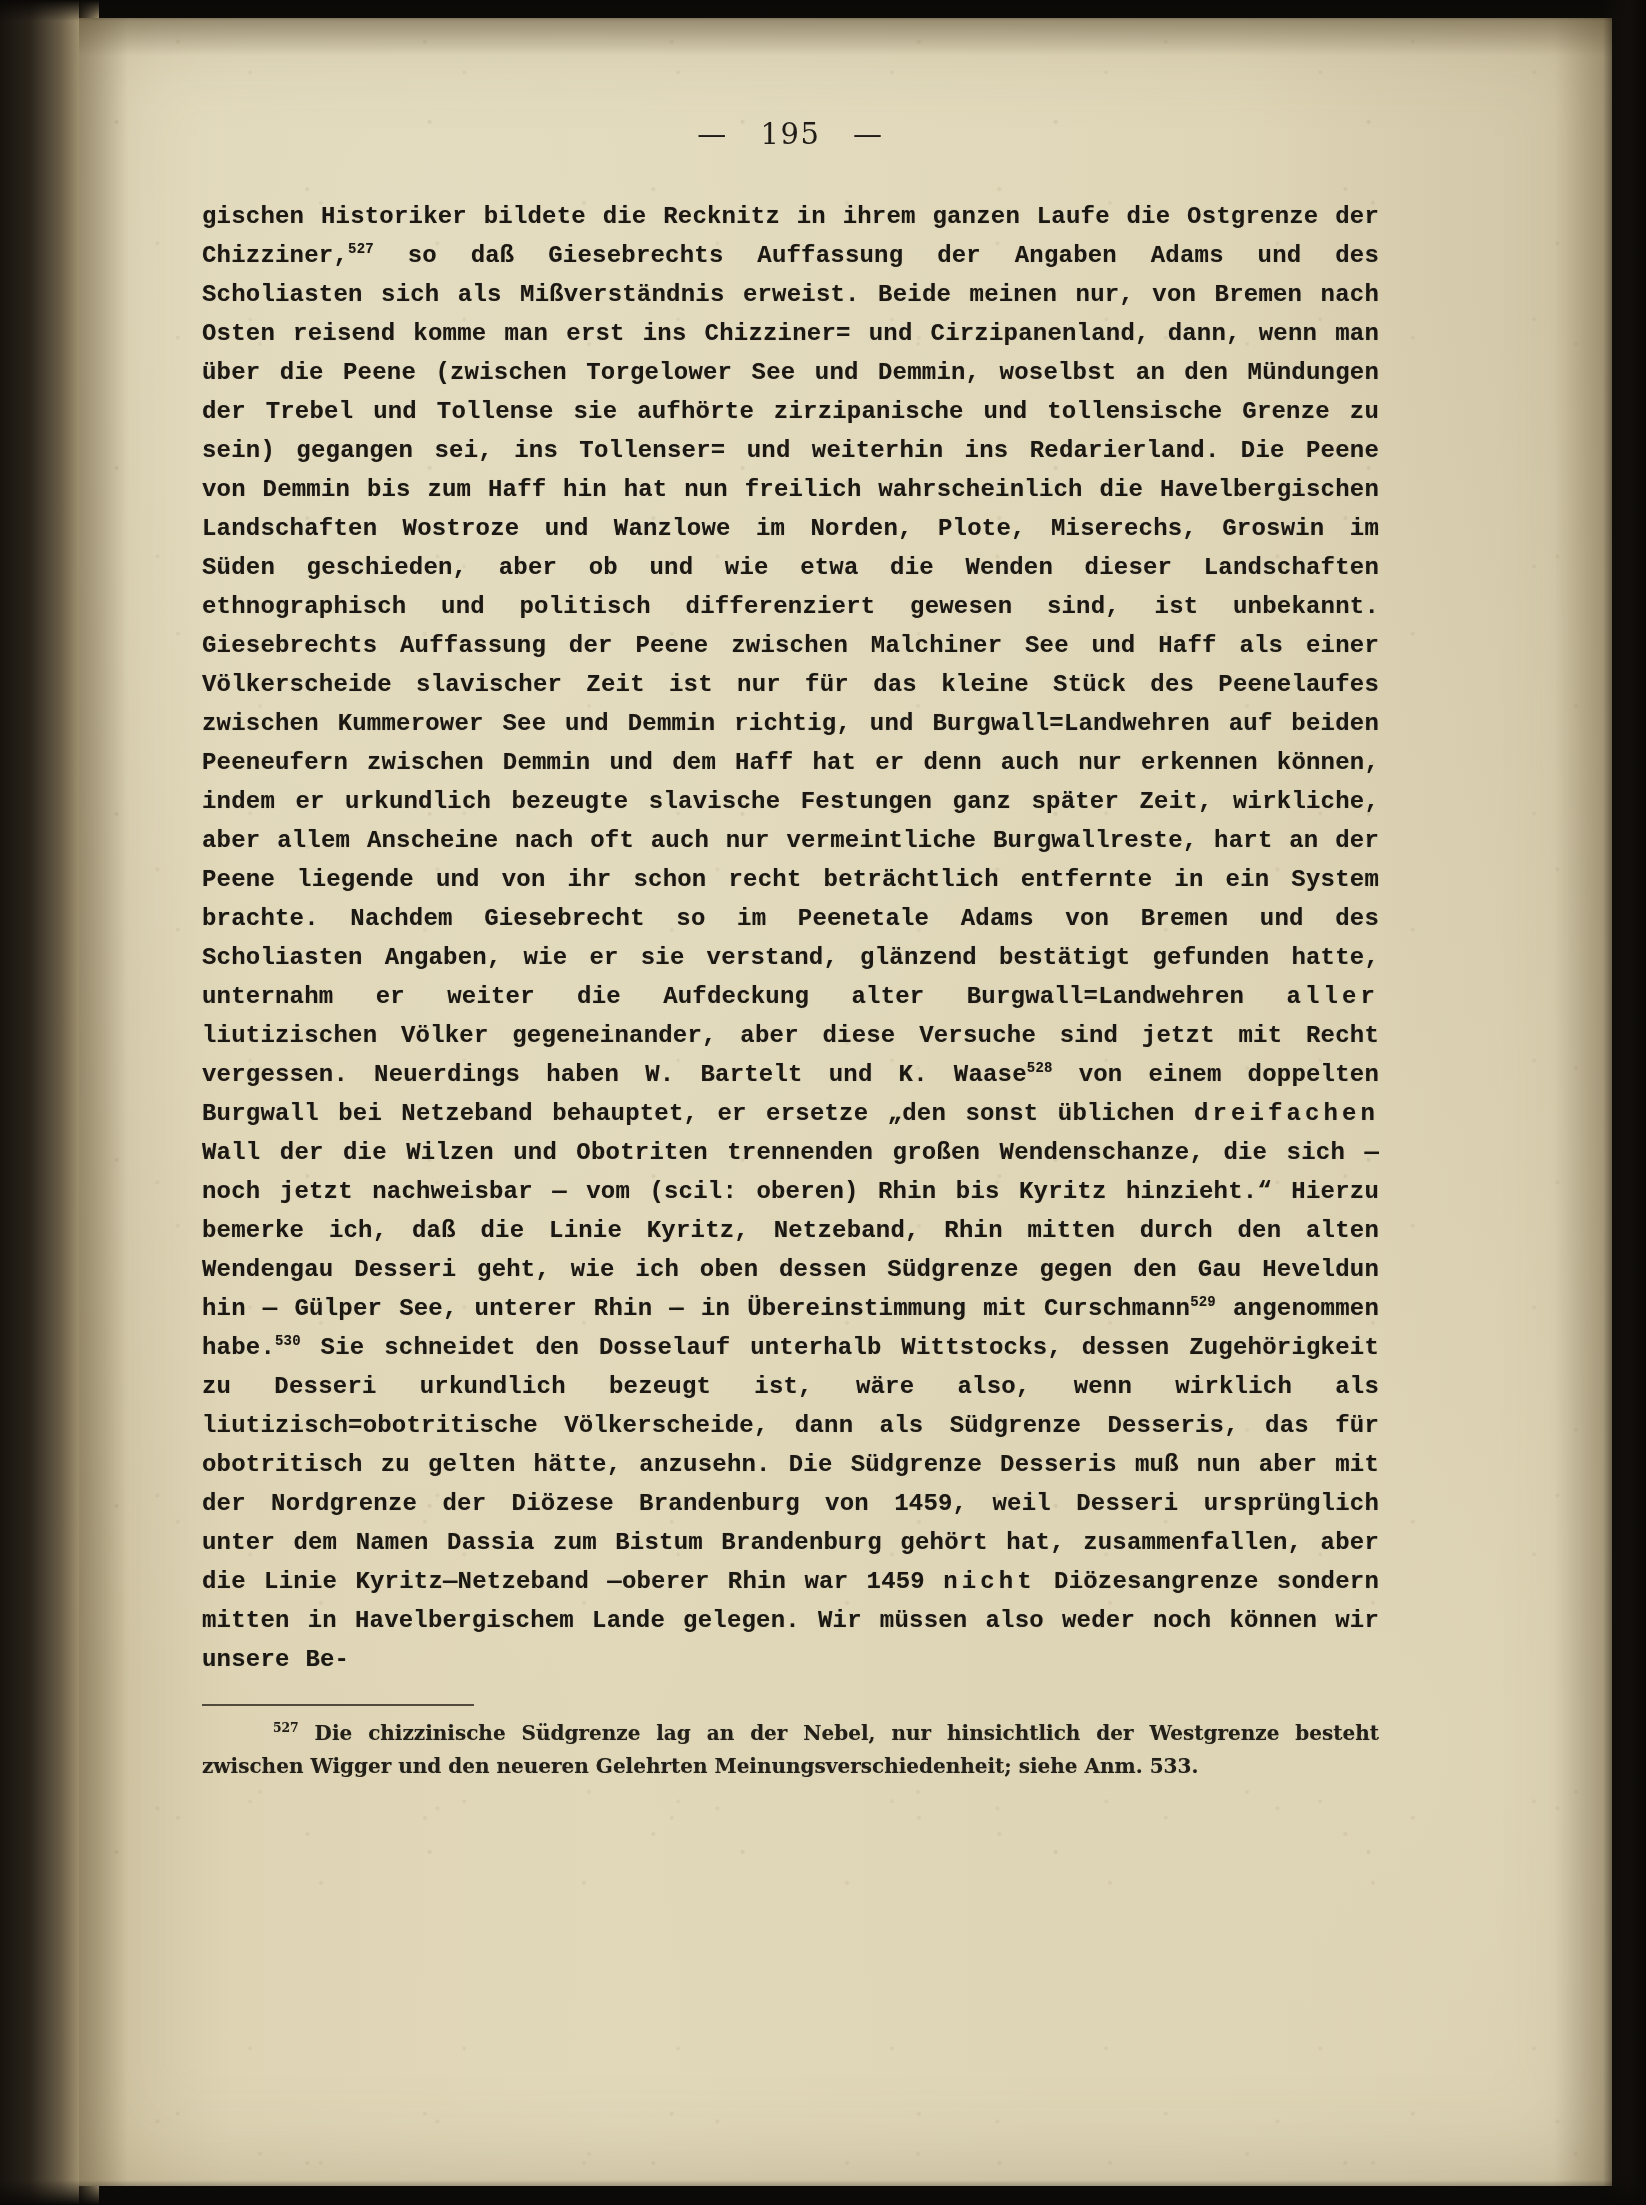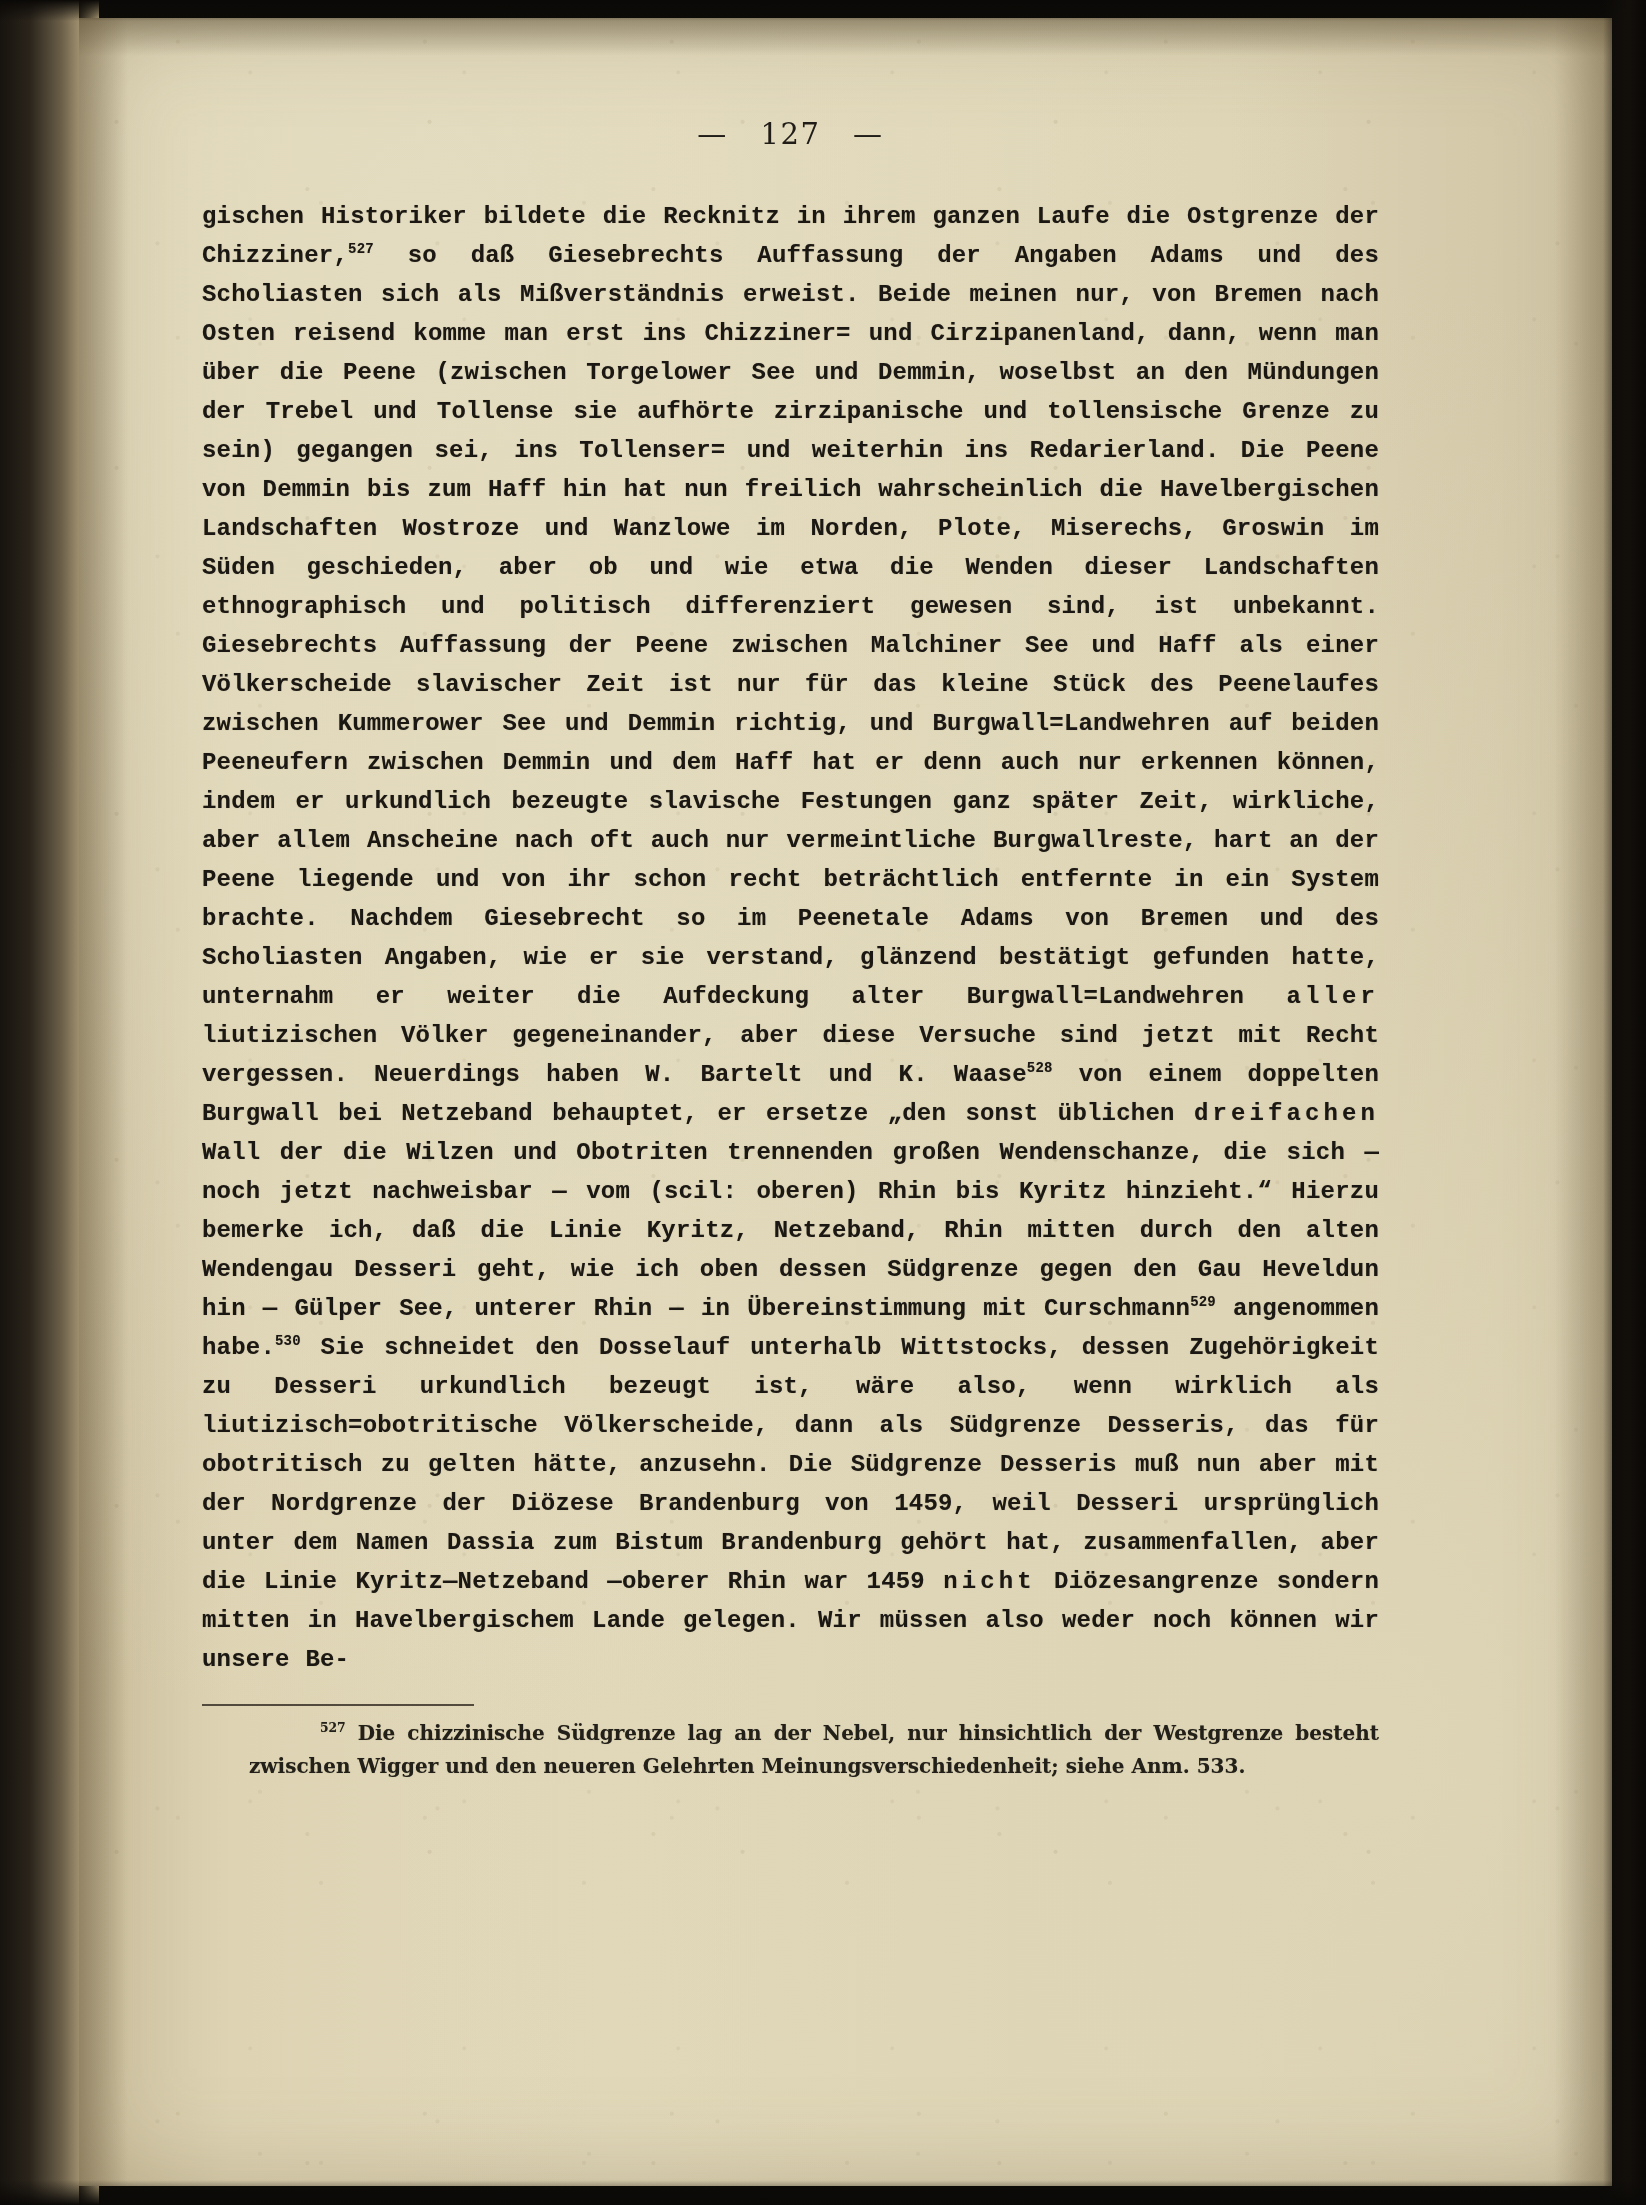--- a/index.html
+++ b/index.html
@@ -164,21 +164,20 @@
   }
 
   .notes {
     font-family: "DejaVu Serif", serif;
     font-size: 20px;
     line-height: 33px;
     text-align: justify;
     color: #232019;
     font-weight: 600;
     text-shadow: 0 0 0.8px rgba(40,32,20,.30);
-    margin-left: 47px;
   }
   .note {
     text-indent: 71px;
     margin: 0;
   }
   .note sup {
     font-size: 12.3px;
     vertical-align: super;
     line-height: 0;
   }
@@ -193,21 +192,21 @@
   <div class="binding-edge"></div>
 
   <div class="leaf">
     <div class="grain"></div>
     <div class="edge-top"></div>
     <div class="edge-left"></div>
     <div class="edge-right"></div>
 
     <div class="content">
 
-      <div class="folio">—   127   —</div>
+      <div class="folio">—   195   —</div>
 
       <div class="body-text">gischen Historiker bildete die Recknitz in ihrem ganzen Laufe die Ostgrenze der Chizziner,<sup>527</sup> so daß Giesebrechts Auffassung der Angaben Adams und des Scholiasten sich als Mißverständnis erweist.  Beide meinen nur, von Bremen nach Osten reisend komme man erst ins Chizziner= und Cirzipanenland, dann, wenn man über die Peene (zwischen Torgelower See und Demmin, woselbst an den Mündungen der Trebel und Tollense sie aufhörte zirzipanische und tollensische Grenze zu sein) gegangen sei, ins Tollenser= und weiterhin ins Redarierland.  Die Peene von Demmin bis zum Haff hin hat nun freilich wahrscheinlich die Havelbergischen Landschaften Wostroze und Wanzlowe im Norden, Plote, Miserechs, Groswin im Süden geschieden, aber ob und wie etwa die Wenden dieser Landschaften ethnographisch und politisch differenziert gewesen sind, ist unbekannt.  Giesebrechts Auffassung der Peene zwischen Malchiner See und Haff als einer Völkerscheide slavischer Zeit ist nur für das kleine Stück des Peenelaufes zwischen Kummerower See und Demmin richtig, und Burgwall=Landwehren auf beiden Peeneufern zwischen Demmin und dem Haff hat er denn auch nur erkennen können, indem er urkundlich bezeugte slavische Festungen ganz später Zeit, wirkliche, aber allem Anscheine nach oft auch nur vermeintliche Burgwallreste, hart an der Peene liegende und von ihr schon recht beträchtlich entfernte in ein System brachte.  Nachdem Giesebrecht so im Peenetale Adams von Bremen und des Scholiasten Angaben, wie er sie verstand, glänzend bestätigt gefunden hatte, unternahm er weiter die Aufdeckung alter Burgwall=Landwehren <span class="sp">aller</span> liutizischen Völker gegeneinander, aber diese Versuche sind jetzt mit Recht vergessen.  Neuerdings haben W. Bartelt und K. Waase<sup>528</sup> von einem doppelten Burgwall bei Netzeband behauptet, er ersetze „den sonst üblichen <span class="sp">dreifachen</span> Wall der die Wilzen und Obotriten trennenden großen Wendenschanze, die sich — noch jetzt nachweisbar — vom (scil: oberen) Rhin bis Kyritz hinzieht.“  Hierzu bemerke ich, daß die Linie Kyritz, Netzeband, Rhin mitten durch den alten Wendengau Desseri geht, wie ich oben dessen Südgrenze gegen den Gau Heveldun hin — Gülper See, unterer Rhin — in Übereinstimmung mit Curschmann<sup>529</sup> angenommen habe.<sup>530</sup>  Sie schneidet den Dosselauf unterhalb Wittstocks, dessen Zugehörigkeit zu Desseri urkundlich bezeugt ist, wäre also, wenn wirklich als liutizisch=obotritische Völkerscheide, dann als Südgrenze Desseris, das für obotritisch zu gelten hätte, anzusehn.  Die Südgrenze Desseris muß nun aber mit der Nordgrenze der Diözese Brandenburg von 1459, weil Desseri ursprünglich unter dem Namen Dassia zum Bistum Brandenburg gehört hat, zusammenfallen, aber die Linie Kyritz—Netzeband —oberer Rhin war 1459 <span class="sp">nicht</span> Diözesangrenze sondern mitten in Havelbergischem Lande gelegen.  Wir müssen also weder noch können wir unsere Be-</div>
 
       <div class="rule"></div>
 
       <div class="notes">
         <p class="note"><sup>527</sup> Die chizzinische Südgrenze lag an der Nebel, nur hinsichtlich der Westgrenze besteht zwischen Wigger und den neueren Gelehrten Meinungsverschiedenheit; siehe Anm. 533.</p>
       </div>
 
     </div>

